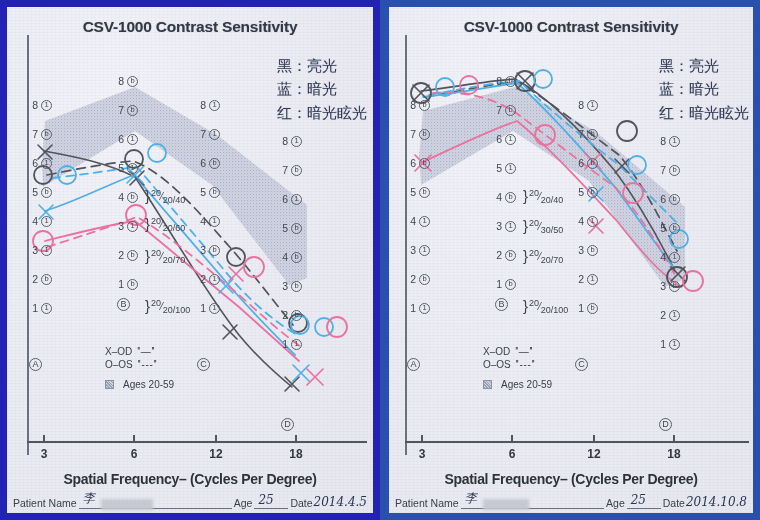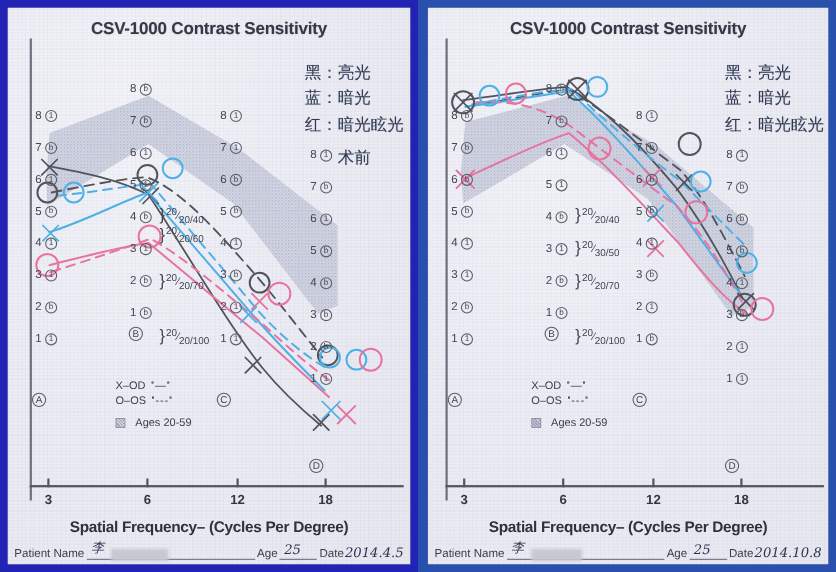--- a/index.html
+++ b/index.html
@@ -312,35 +312,34 @@
           </div>
           <div class="cell" style="top: 203px;">
             <span class="num">1</span>
             <span class="cc">1</span>
           </div>
         </div>
 
       <div class="frac" style="left:138px; top:152px;">
         <span class="br">}</span><sup>20</sup>⁄<sub>20/40</sub>
       </div>
-      <div class="frac" style="left:138px; top:170px;">
+      <div class="frac" style="left:138px; top:180px;">
         <span class="br">}</span><sup>20</sup>⁄<sub>20/60</sub>
       </div>
       <div class="frac" style="left:138px; top:212px;">
         <span class="br">}</span><sup>20</sup>⁄<sub>20/70</sub>
       </div>
       <div class="frac" style="left:138px; top:262px;">
         <span class="br">}</span><sup>20</sup>⁄<sub>20/100</sub>
       </div>
 
       <div class="han" style="right:6px; top:20px;">
         <span>黑：亮光</span><br>
         <span>蓝：暗光</span><br>
         <span>红：暗光眩光</span>
-        <span class="sub">术前</span>
       </div>
 
       <div class="legend" style="left:98px; top:310px;">
         <div class="row">
           <span>X–OD</span>
           <span class="dash">''&nbsp;<span>—</span>&nbsp;''</span>
         </div>
         <div class="row">
           <span>O–OS</span>
           <span class="dash">''&nbsp;<span>- - -</span>&nbsp;''</span>

